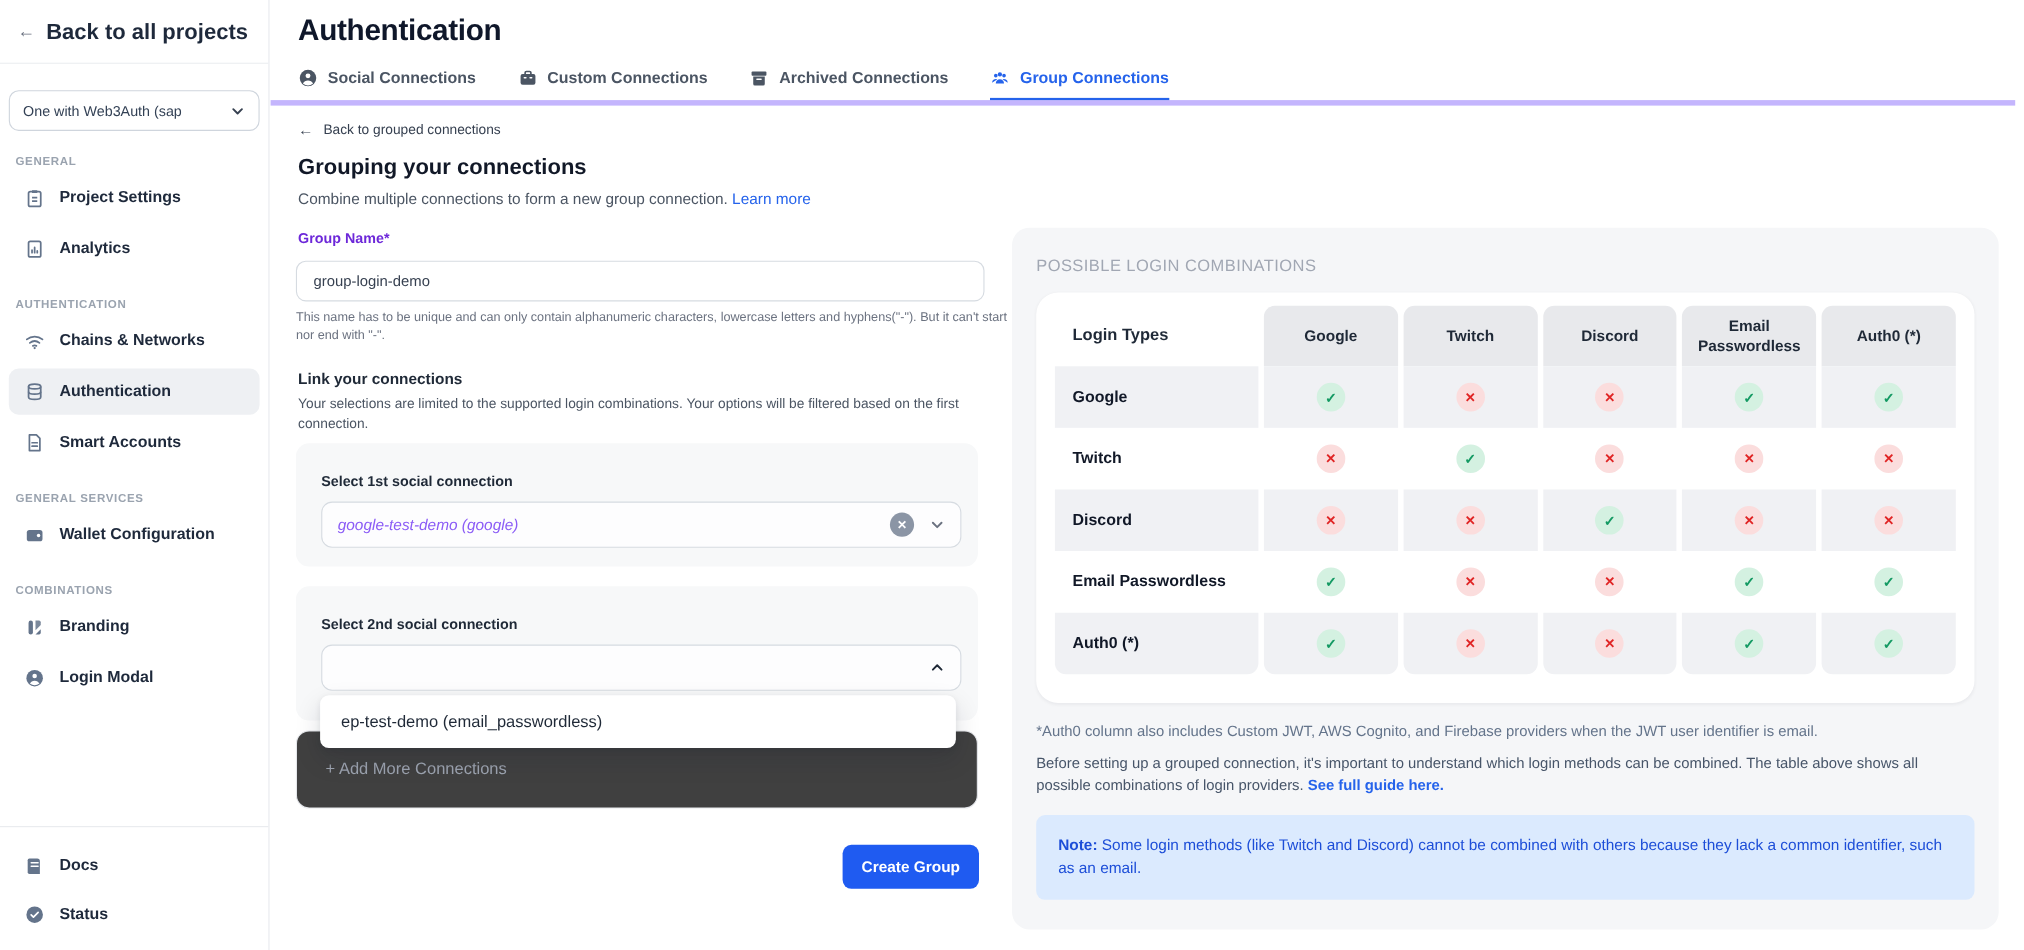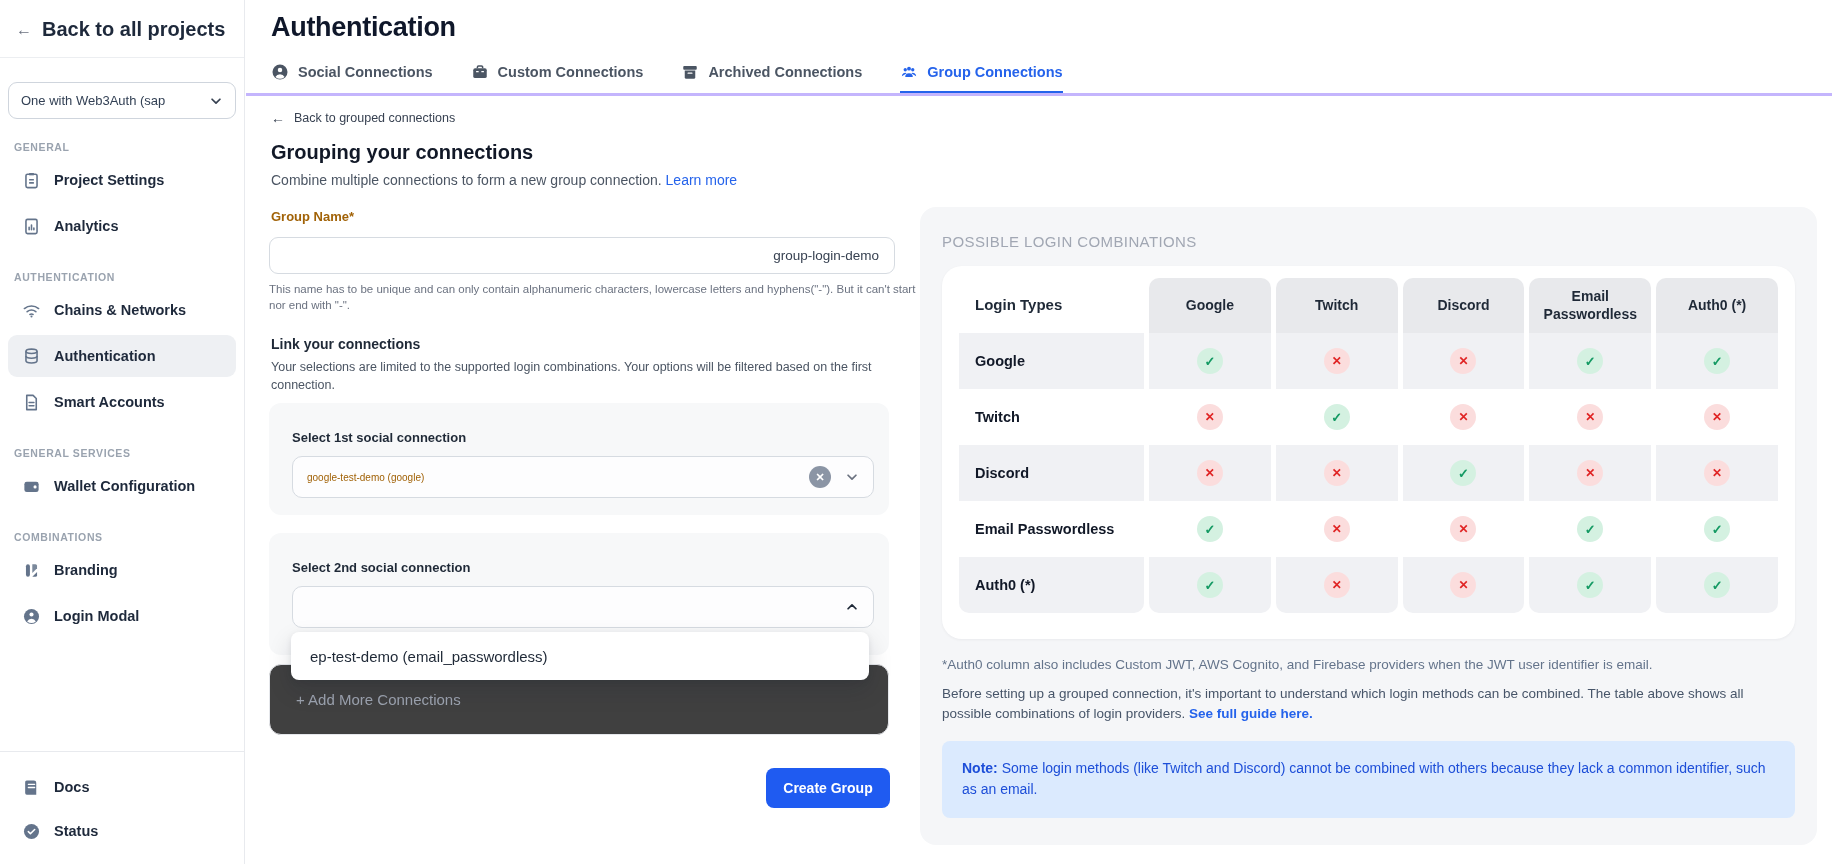--- a/index.html
+++ b/index.html
@@ -17,46 +17,46 @@
   .sb-section + .sb-item { margin-top:6px; }
   .sb-item { margin:2px 8px; height:42px; display:flex; align-items:center; gap:13px; padding-left:14px; border-radius:9px; cursor:pointer; }
   .sb-item.selected { background:#eef0f3; }
   .sb-item .lbl { font-size:14.5px; font-weight:600; color:#1e293b; }
   .sb-item svg, .sb-back svg { flex:none; }
   .icn { width:19px; height:19px; color:#64748b; }
   #sb-footer { margin-top:auto; border-top:1px solid #e8eaee; padding:12px 0 10px 0; }
 
   
   #page-title { position:absolute; left:271px; top:12px; font-size:27px; font-weight:700; color:#0f172a; letter-spacing:-.3px; }
-  #tabs { position:absolute; left:246px; right:8px; top:52px; height:44px; border-bottom:3px solid #c4b5fd; display:flex; align-items:stretch; gap:38px; padding-left:25px; }
+  #tabs { position:absolute; left:246px; right:8px; top:52px; height:44px; border-bottom:5px solid #c4b5fd; display:flex; align-items:stretch; gap:38px; padding-left:25px; }
   .tab { display:flex; align-items:center; gap:9px; cursor:pointer; border-bottom:2.5px solid transparent; }
   .tab .tlbl { font-size:14.5px; font-weight:600; color:#4b5563; }
   .tab .ticn { width:18px; height:18px; color:#4b5563; }
   .tab.active { border-bottom-color:#2563eb; }
   .tab.active .tlbl, .tab.active .ticn { color:#2563eb; }
 
   
   #back-link { position:absolute; left:271px; top:110px; display:flex; align-items:center; gap:9px; cursor:pointer; }
   #back-link .arrow { color:#374151; font-size:14px; }
   #back-link .txt { font-size:12.5px; font-weight:500; color:#374151; }
   #grouping-heading { position:absolute; left:271px; top:141px; font-size:20px; font-weight:700; color:#111827; }
   #subtitle { position:absolute; left:271px; top:172px; font-size:14px; color:#4b5563; }
   #subtitle a { color:#2563eb; font-weight:500; text-decoration:none; cursor:pointer; }
-  #group-name-label { position:absolute; left:271px; top:209px; font-size:13px; font-weight:700; color:#a16207; }
-  #group-name-input { position:absolute; left:269px; top:237px; width:626px; height:37px; border:1px solid #d6dbe1; border-radius:9px; padding:0 15px; font-size:13.5px; color:#374151; background:#fff; font-family:"Liberation Sans", sans-serif; outline:none;text-align:right; }
+  #group-name-label { position:absolute; left:271px; top:209px; font-size:13px; font-weight:700; color:#6d28d9; }
+  #group-name-input { position:absolute; left:269px; top:237px; width:626px; height:37px; border:1px solid #d6dbe1; border-radius:9px; padding:0 15px; font-size:13.5px; color:#374151; background:#fff; font-family:"Liberation Sans", sans-serif; outline:none; }
   #group-name-helper { position:absolute; left:269px; top:282px; width:648px; font-size:11.5px; line-height:1.35; color:#6b7280; }
   #link-title { position:absolute; left:271px; top:336px; font-size:14px; font-weight:700; color:#1f2937; }
   #link-desc { position:absolute; left:271px; top:358px; width:632px; font-size:12.5px; line-height:1.45; color:#4b5563; }
 
   .conn-card { position:absolute; left:269px; width:620px; background:#f7f8f9; border-radius:12px; }
   #card1 { top:403px; height:112px; }
   #card2 { top:533px; height:122px; }
   .conn-label { position:absolute; left:23px; top:27px; font-size:13px; font-weight:700; color:#1f2937; }
   .conn-select { position:absolute; left:23px; top:53px; right:15px; height:42px; background:#fdfdfe; border:1px solid #d6dbe1; border-radius:10px; display:flex; align-items:center; padding:0 14px; cursor:pointer; }
-  .conn-select .val { font-size:10px; color:#a16207; flex:1; }
+  .conn-select .val { font-size:14px; color:#8b5cf6; flex:1;font-style:italic; }
   .conn-select .icons { display:flex; align-items:center; gap:14px; }
   .clear-circle { width:22px; height:22px; border-radius:50%; background:#8b95a5; color:#ffffff; display:flex; align-items:center; justify-content:center; font-size:11px; font-weight:700; cursor:pointer; }
   .chev { width:14px; height:14px; color:#6b7280; }
   .chev.up { color:#1f2937; }
 
   #dropdown { position:absolute; left:291px; top:632px; width:578px; background:#ffffff; border-radius:8px; box-shadow:0 10px 24px rgba(15,23,42,.14), 0 2px 6px rgba(15,23,42,.08); z-index:5; }
   #dropdown .opt { height:48px; display:flex; align-items:center; padding:0 19px; font-size:15px; color:#1f2937; cursor:pointer; border-radius:8px; }
 
   #addmore { position:absolute; left:269px; top:664px; width:620px; height:71px; background:#404040; border:1px solid #e5e7eb; border-radius:12px; display:flex; align-items:center; padding:0 26px; cursor:pointer; }
   #addmore .txt { font-size:15px; font-weight:500; color:#9ca3af; }

